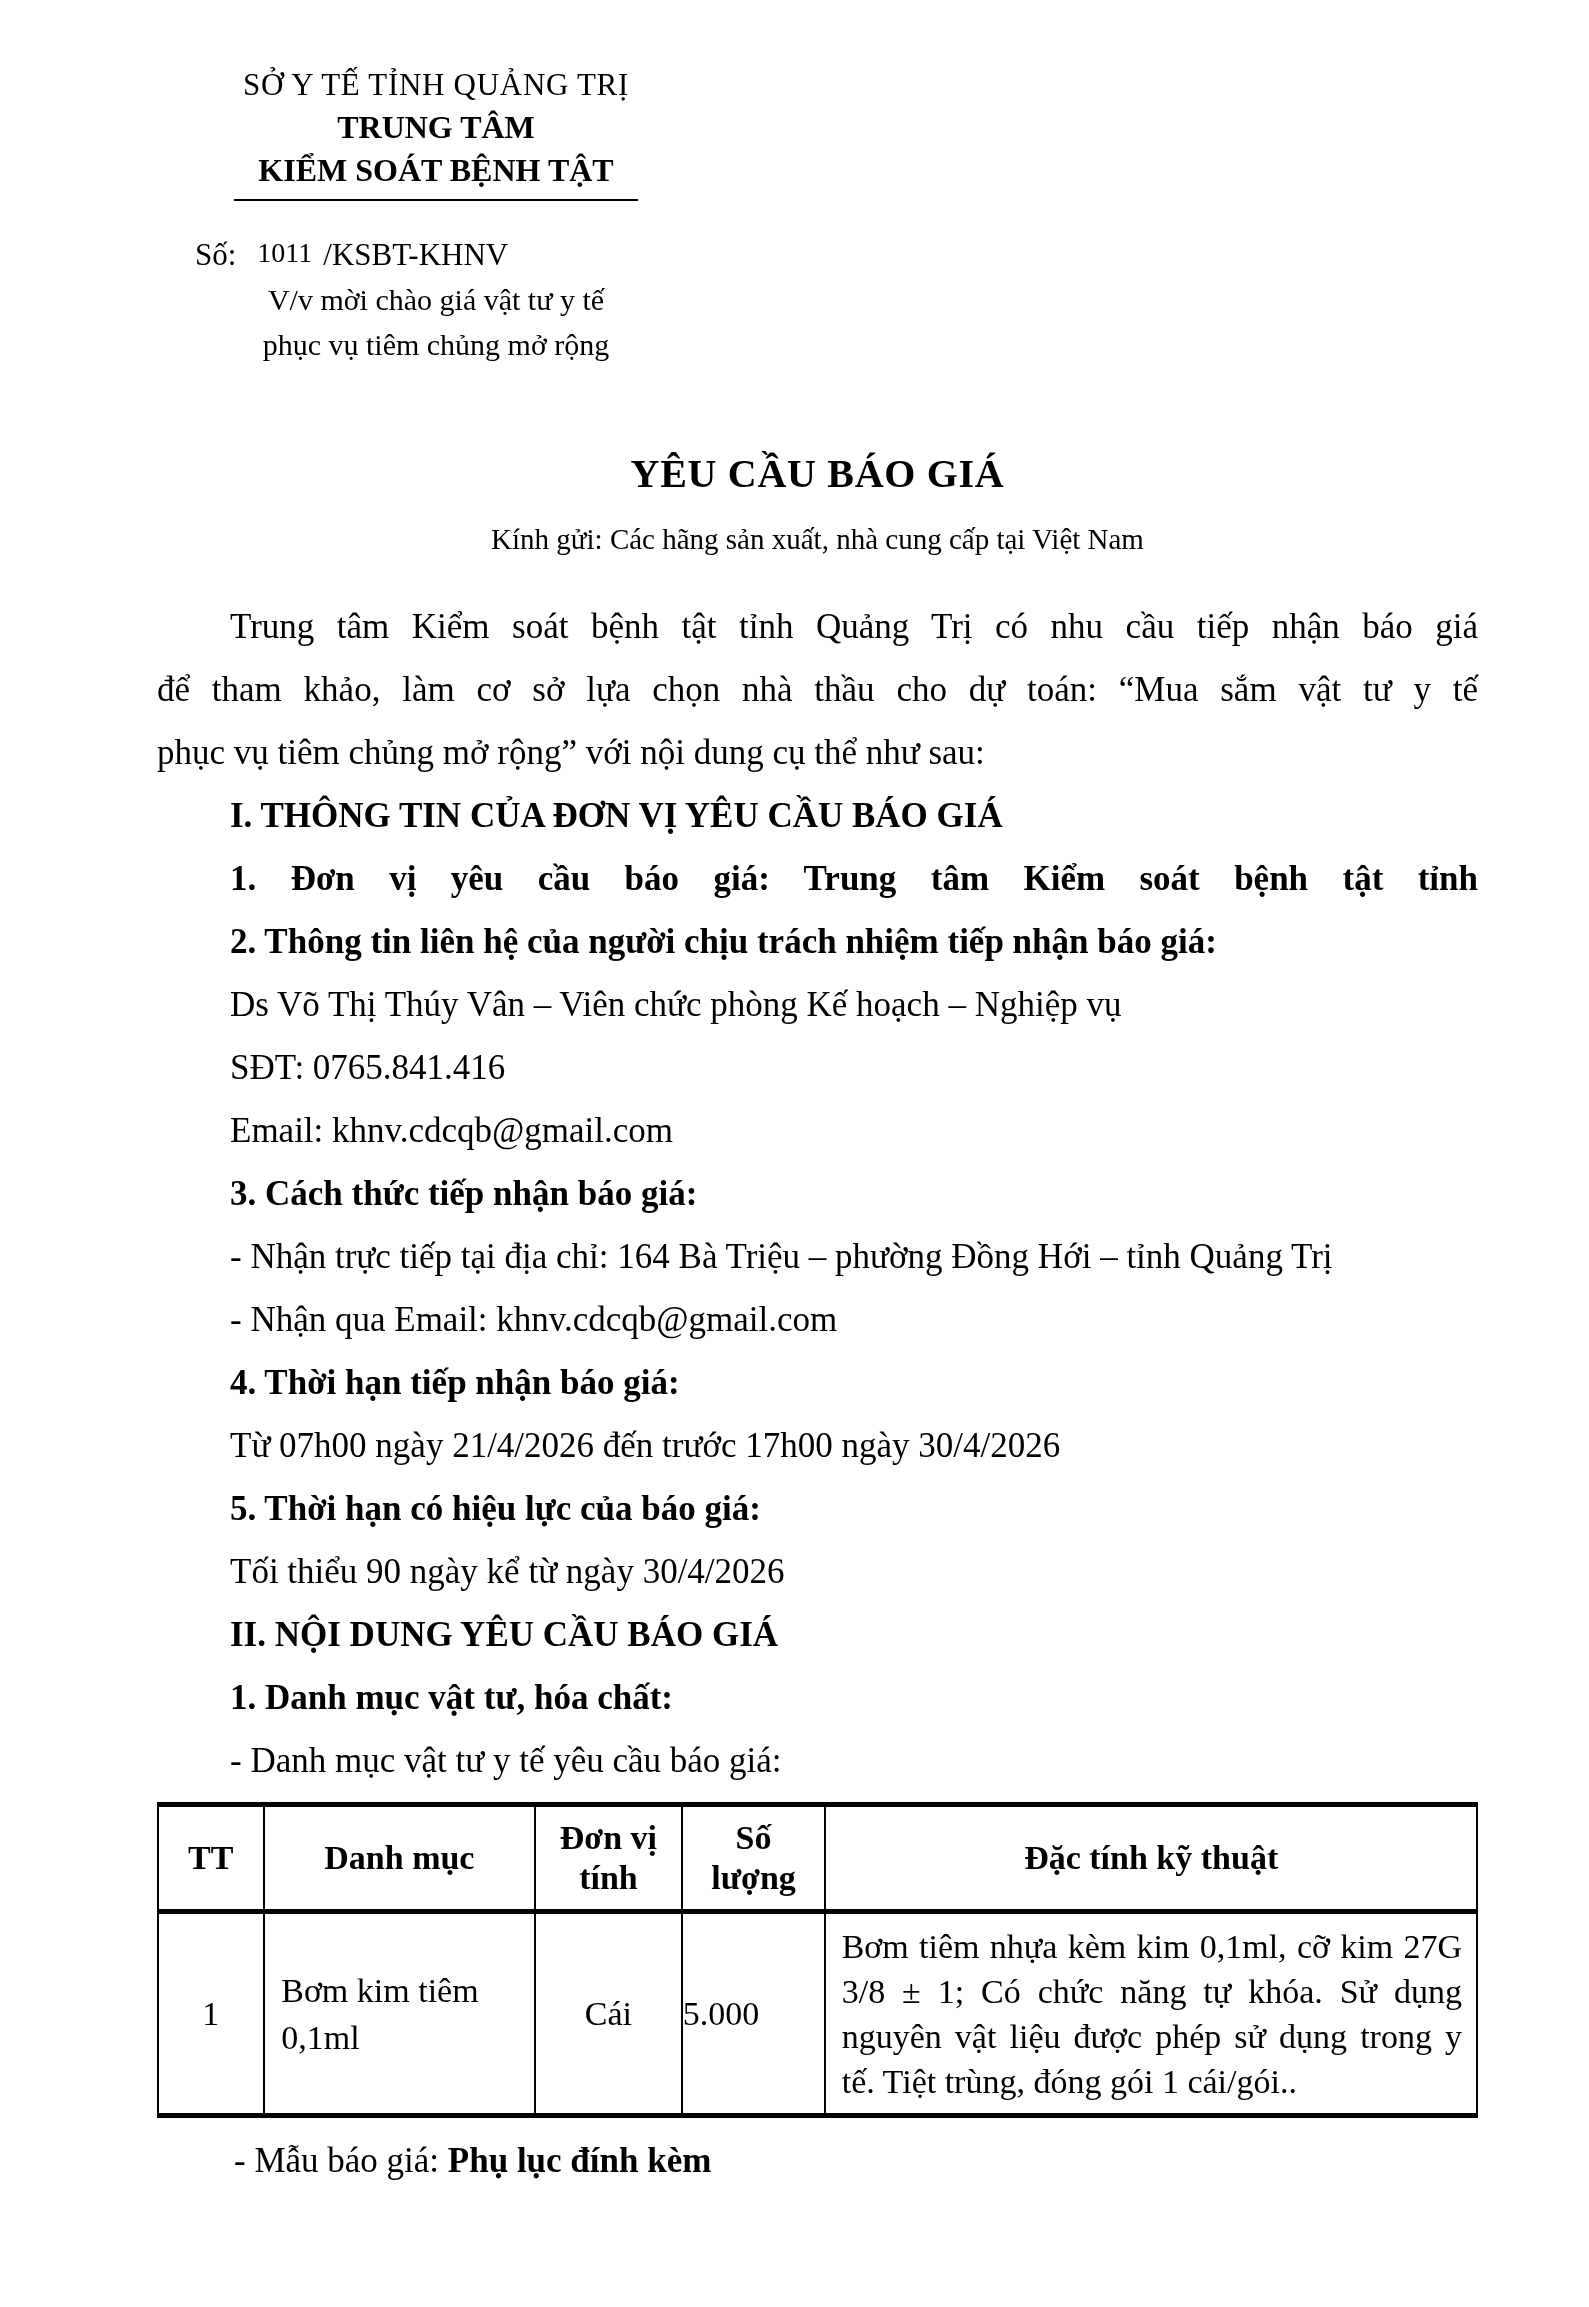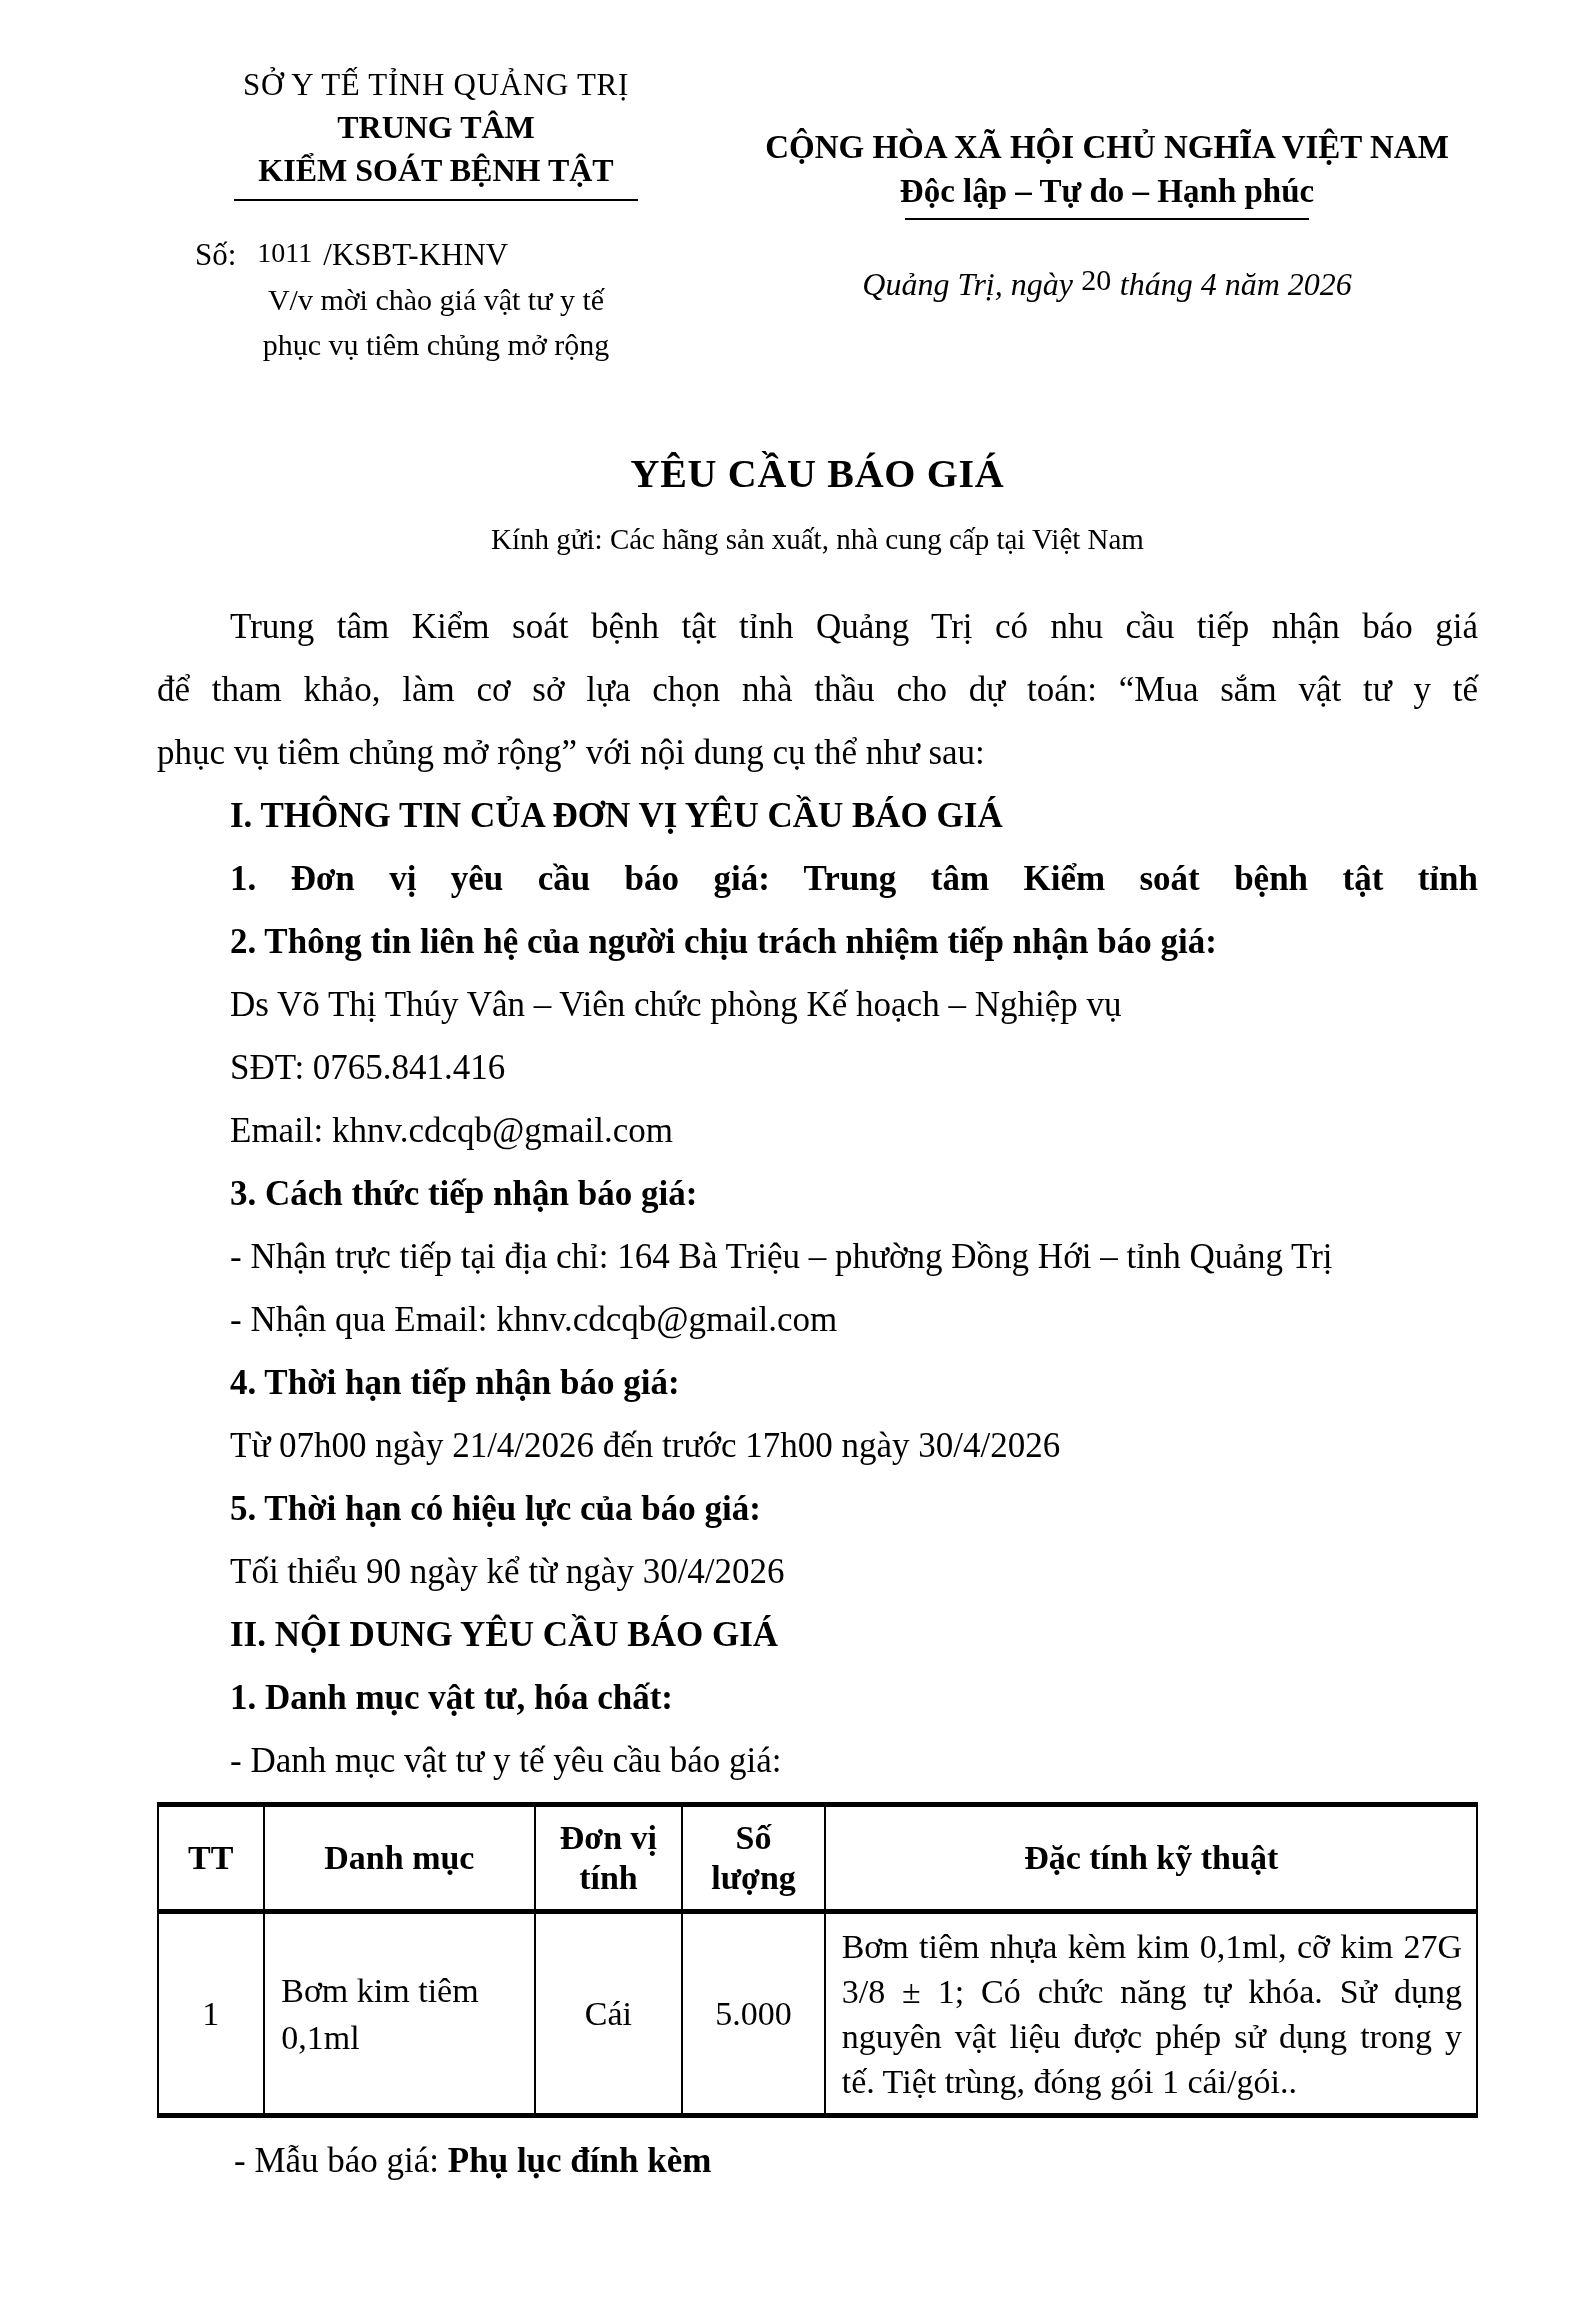--- a/index.html
+++ b/index.html
@@ -56,46 +56,40 @@
   .quote-table { border-top: 5.6px solid #000; border-bottom: 5.6px solid #000; }
   .quote-table thead th { border-bottom: 5.6px solid #000; }
   .quote-table th {
     font-weight: bold; text-align: center; vertical-align: middle;
     line-height: 40px; padding: 11px 7px;
   }
   .quote-table td { vertical-align: middle; }
   .c-tt  { text-align: center; line-height: 43px; }
   .c-dm  { text-align: left; padding: 7px 8.4px 7px 16.7px; line-height: 47px; margin-left: 32px; }
   .c-dvt { text-align: center; line-height: 43px; }
-  .c-sl  { text-align: center; line-height: 43px; }
+  .c-sl  { line-height: 43px; }
   .c-spec { text-align: justify; padding: 9.8px 14px 9.8px 15.3px; line-height: 45px; vertical-align: middle; }
 
   
   .form-note { margin-top: 18px; margin-left: 77px; font-size: 35px; line-height: 50px; }
 </style>
 </head>
 <body>
 
 <div class="page">
 
   <div class="header">
     <div class="header-left">
       <div class="org-line1">SỞ Y TẾ TỈNH QUẢNG TRỊ</div>
       <div class="org-line2">TRUNG TÂM</div>
       <div class="org-line3">KIỂM SOÁT BỆNH TẬT</div>
       <div class="org-underline"></div>
       <div class="so-line"><span>Số:</span><span class="so-number">1011</span><span>/KSBT-KHNV</span></div>
       <div class="subject-line">V/v mời chào giá vật tư y tế</div>
       <div class="subject-line">phục vụ tiêm chủng mở rộng</div>
-    </div>
-    <div class="header-right">
-      <div class="nat-line1">CỘNG HÒA XÃ HỘI CHỦ NGHĨA VIỆT NAM</div>
-      <div class="nat-line2">Độc lập – Tự do – Hạnh phúc</div>
-      <div class="nat-underline"></div>
-      <div class="date-line"><span>Quảng Trị, ngày</span><span class="date-day">20</span><span>tháng 4 năm 2026</span></div>
     </div>
   </div>
 
   <div class="doc-title">YÊU CẦU BÁO GIÁ</div>
   <div class="salutation">Kính gửi: Các hãng sản xuất, nhà cung cấp tại Việt Nam</div>
 
   <div class="body-text">
     <div class="line indent jfull">Trung tâm Kiểm soát bệnh tật tỉnh Quảng Trị có nhu cầu tiếp nhận báo giá</div>
     <div class="line jfull">để tham khảo, làm cơ sở lựa chọn nhà thầu cho dự toán: “Mua sắm vật tư y tế</div>
     <div class="line">phục vụ tiêm chủng mở rộng” với nội dung cụ thể như sau:</div>

